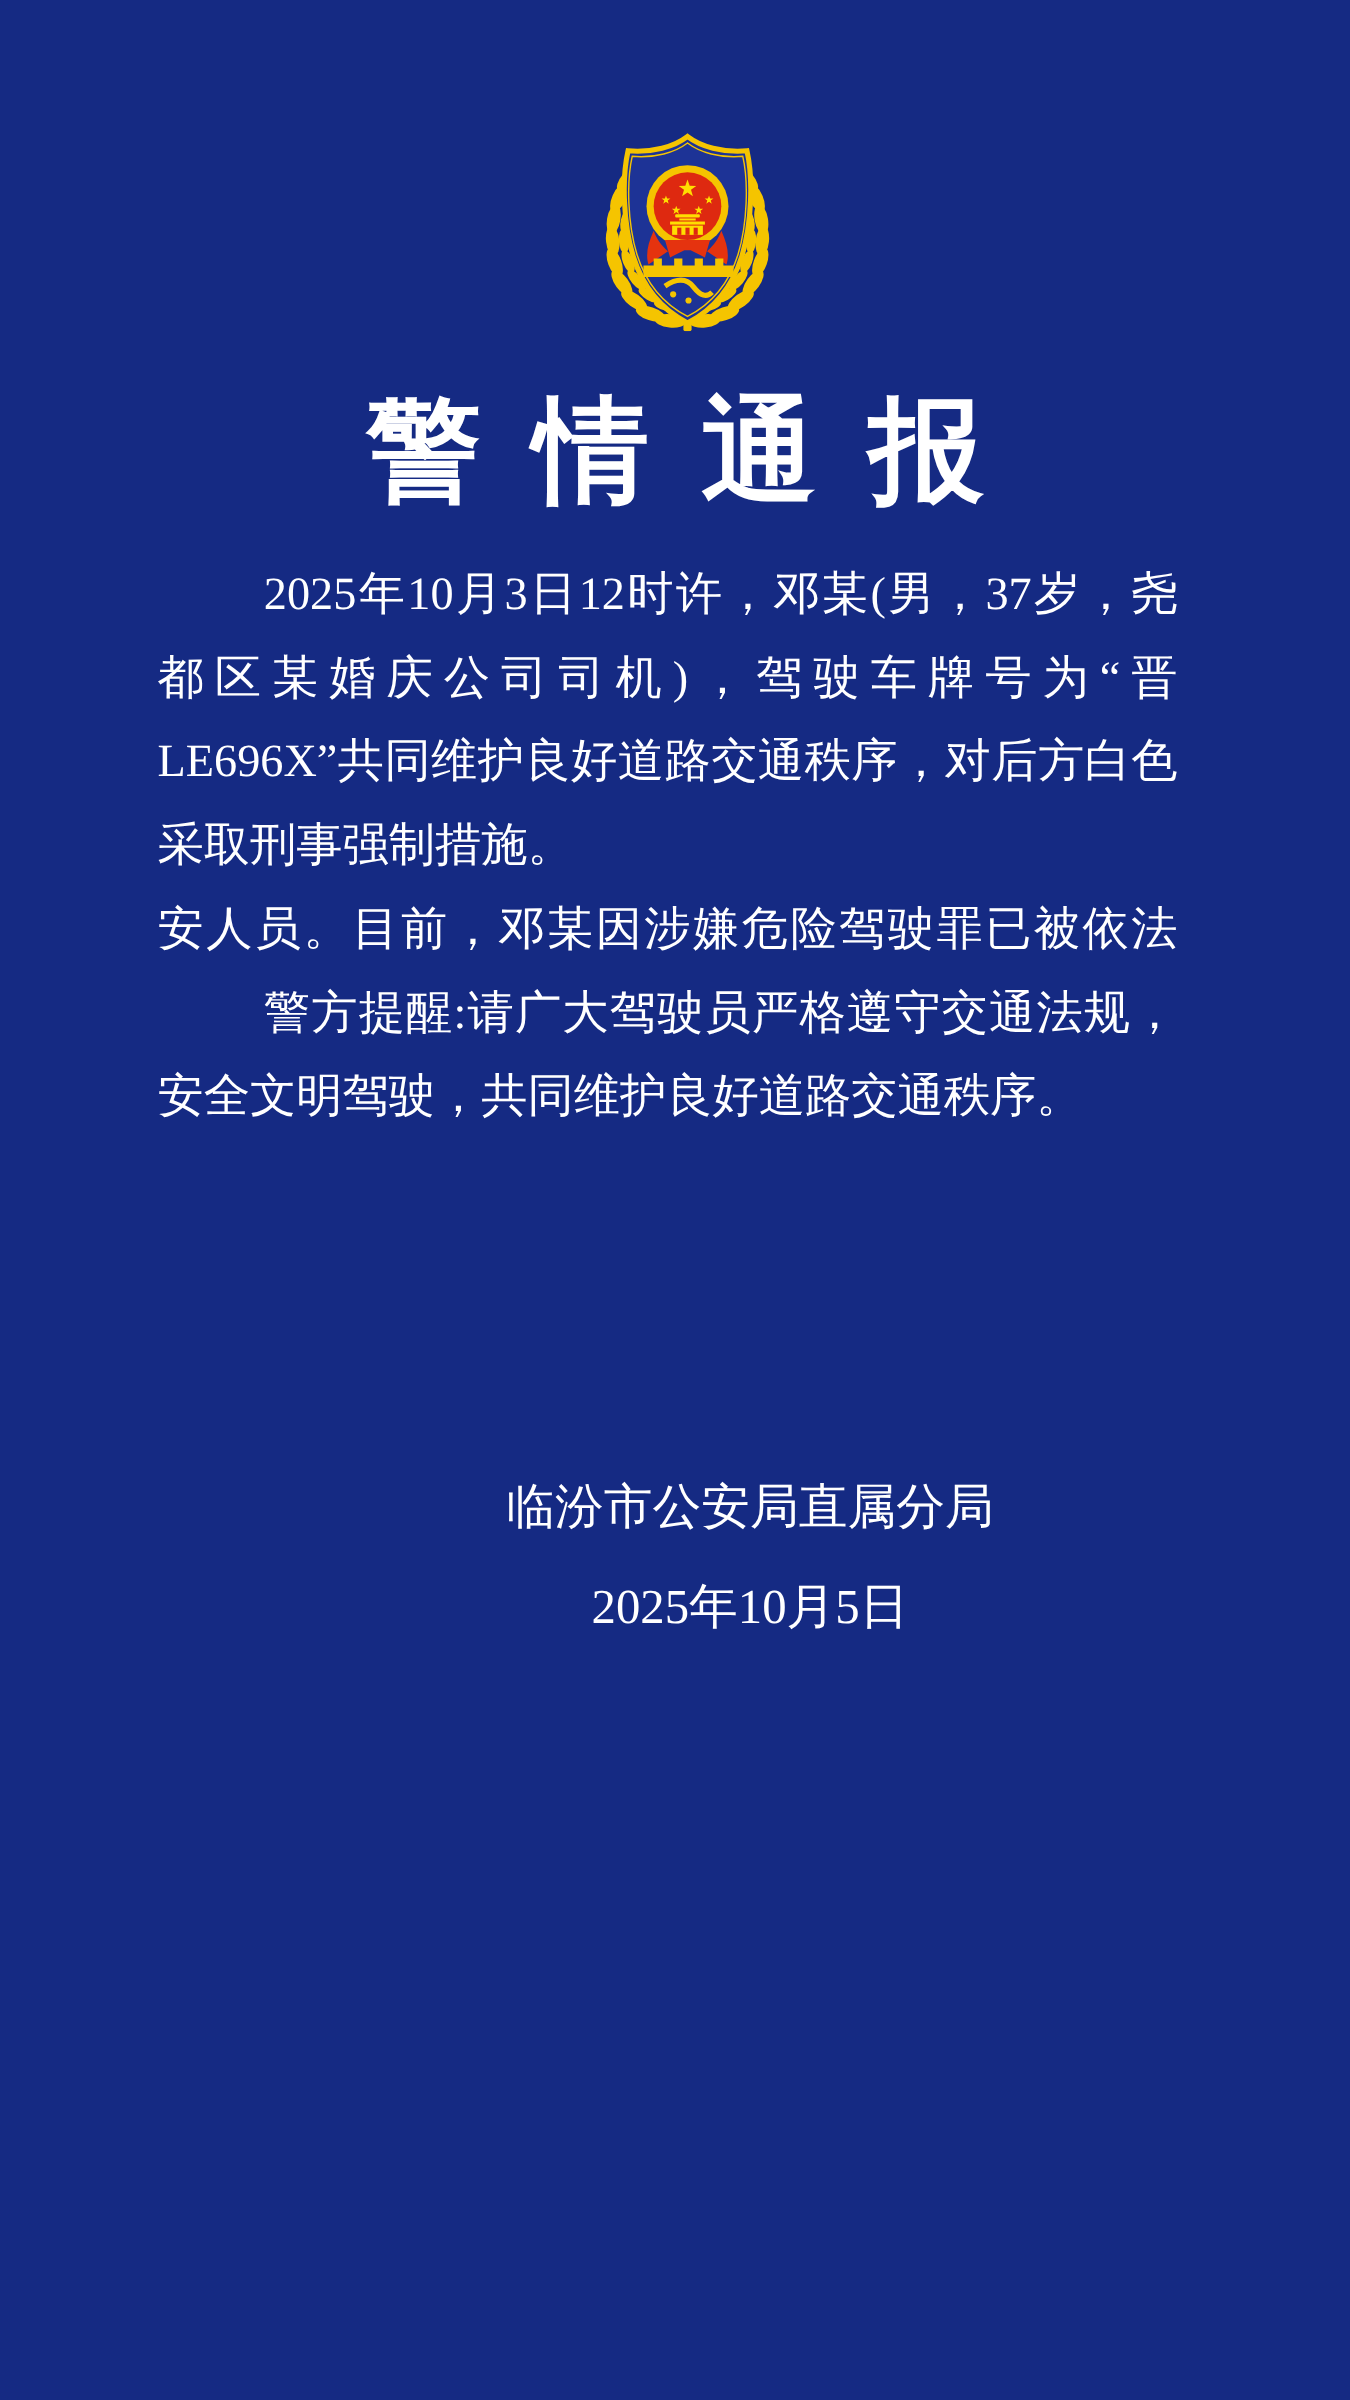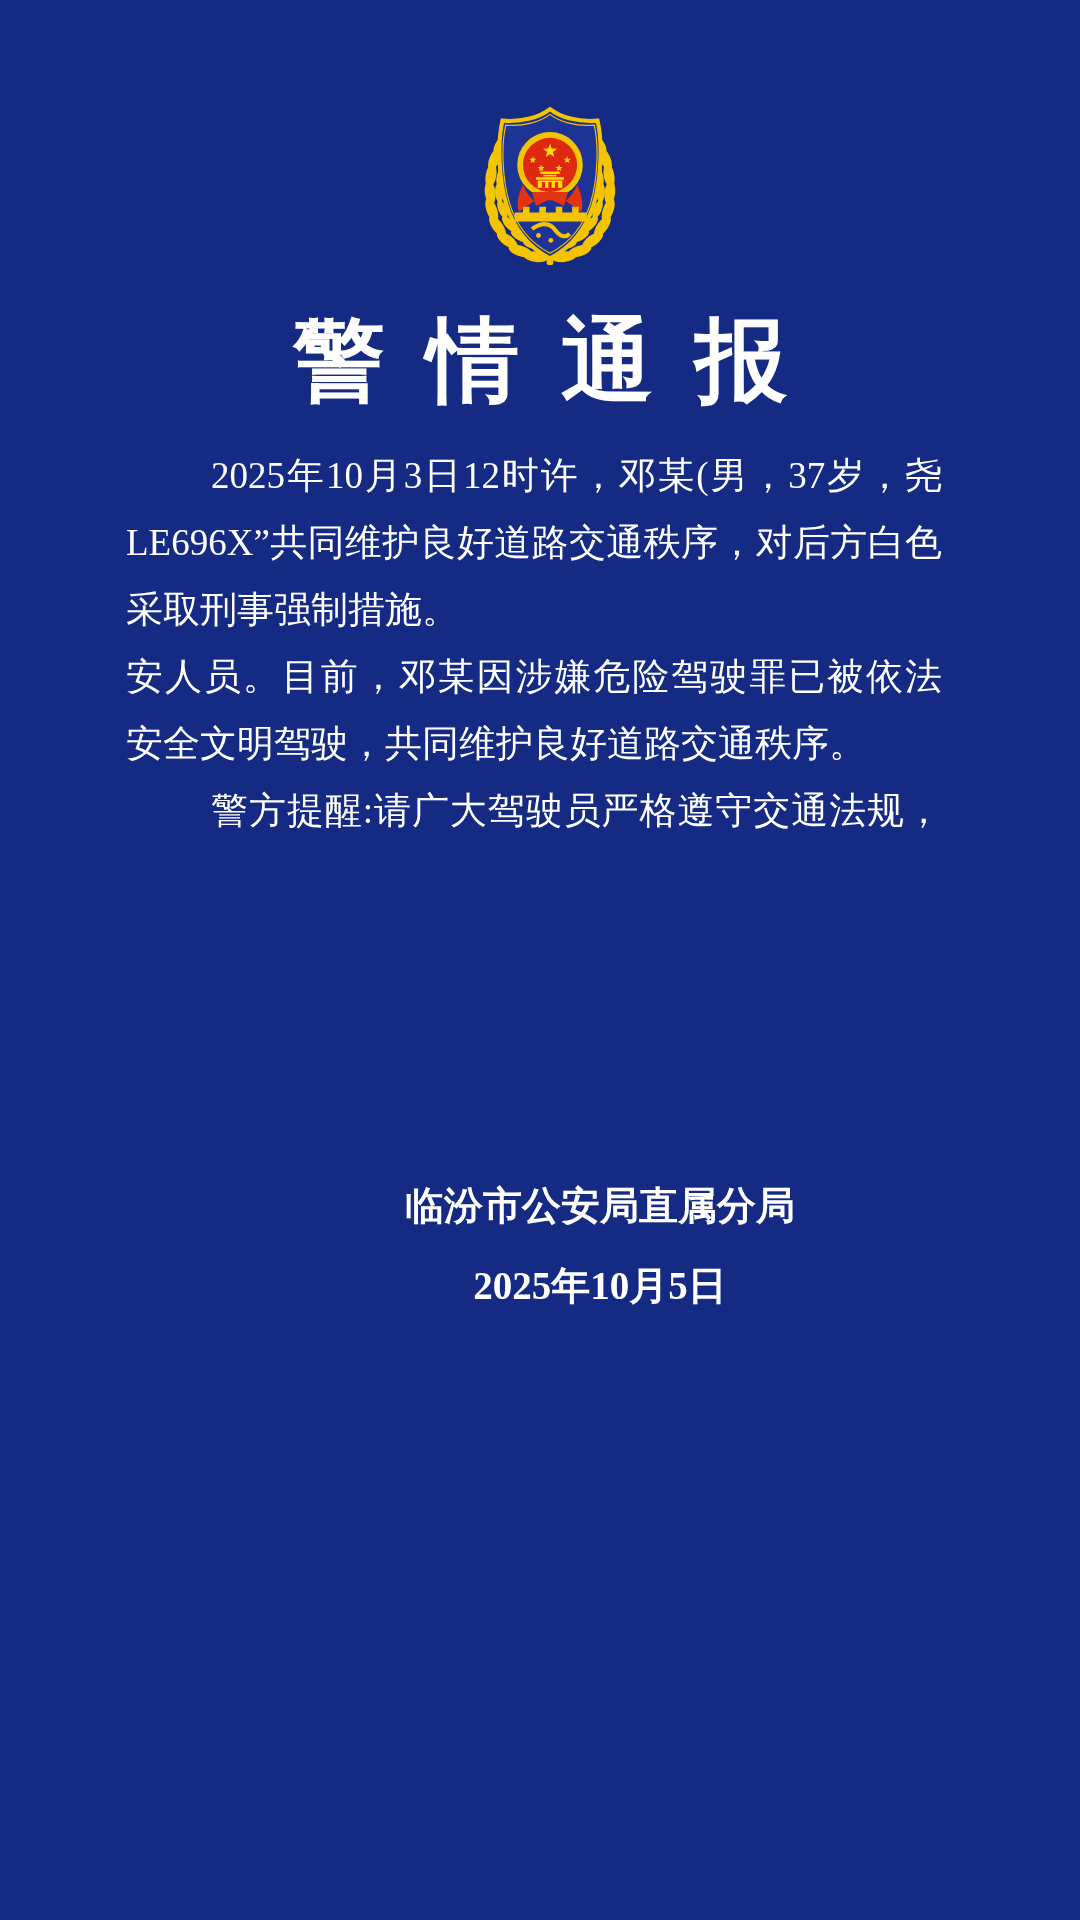--- a/index.html
+++ b/index.html
@@ -32,21 +32,21 @@
   }
   .body-text p{margin:0;padding:0;}
   .line{display:block;}
   .j{text-align-last:justify;}
   .ind{text-indent:2.3em;text-align:center;}
   .sig{
     position:absolute;top:1166px;left:120px;width:960px;
     text-align:center;
     font-size:39px;line-height:80px;
   }
-  .sig div{display:block;font-weight:bold;}
+  .sig div{display:block;}
 </style>
 </head>
 <body>
 
 <div class="page">
 
   <div class="emblem">
     <svg viewBox="0 0 200 206" width="164" height="169" aria-hidden="true">
       <defs>
         <polygon id="st" points="0,-9 2.12,-2.91 8.56,-2.78 3.42,1.11 5.29,7.28 0,3.6 -5.29,7.28 -3.42,1.11 -8.56,-2.78 -2.12,-2.91"></polygon>
@@ -110,27 +110,28 @@
         <circle cx="101" cy="176" r="3"></circle>
       </g>
     </svg>
   </div>
 
   <h1 class="title">警情通报</h1>
 
   <div class="body-text">
     <p>
       <span class="line ind j">2025年10月3日12时许，邓某(男，37岁，尧</span>
+      <span class="line j">都区某婚庆公司司机)，驾驶车牌号为“晋</span>
       <span class="line j">LE696X”共同维护良好道路交通秩序，对后方白色</span>
       <span class="line">采取刑事强制措施。</span>
       <span class="line j">安人员。目前，邓某因涉嫌危险驾驶罪已被依法</span>
     </p>
     <p>
+      <span class="line ind j">警方提醒:请广大驾驶员严格遵守交通法规，</span>
       <span class="line">安全文明驾驶，共同维护良好道路交通秩序。</span>
-      <span class="line ind j">警方提醒:请广大驾驶员严格遵守交通法规，</span>
     </p>
   </div>
 
   <div class="sig">
     <div>临汾市公安局直属分局</div>
     <div>2025年10月5日</div>
   </div>
 
 </div>
 

